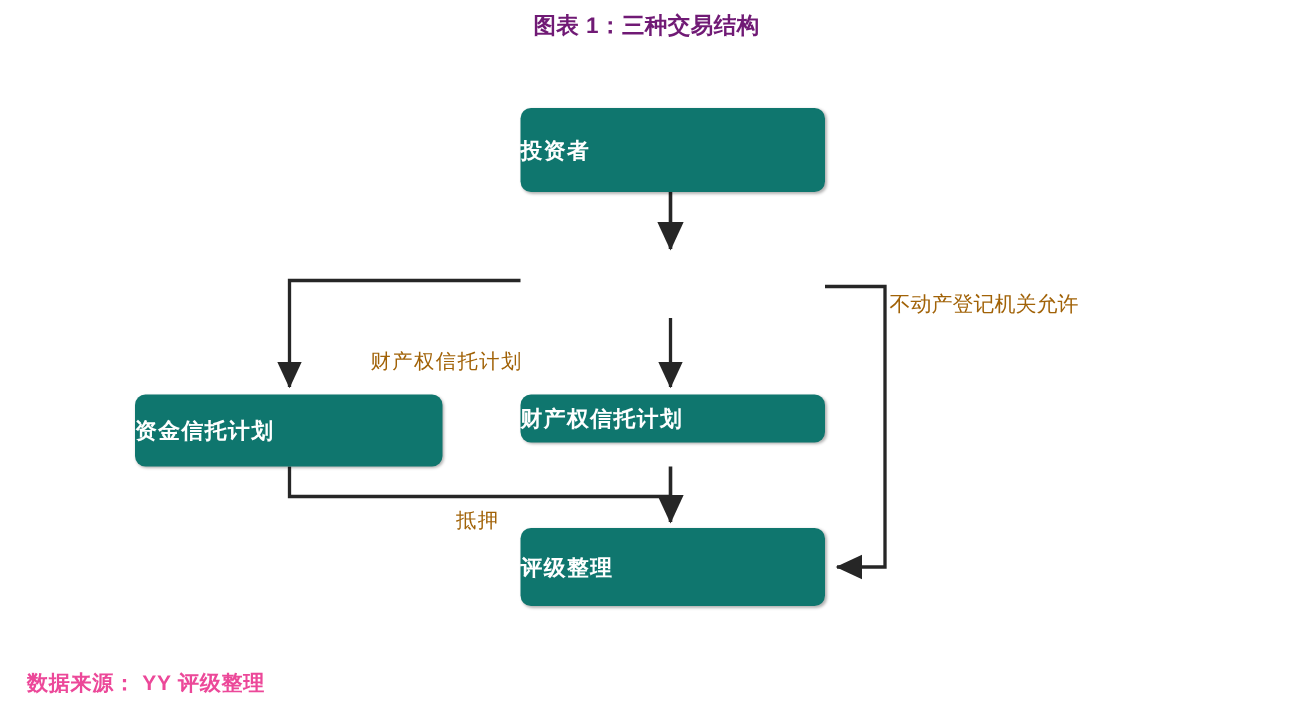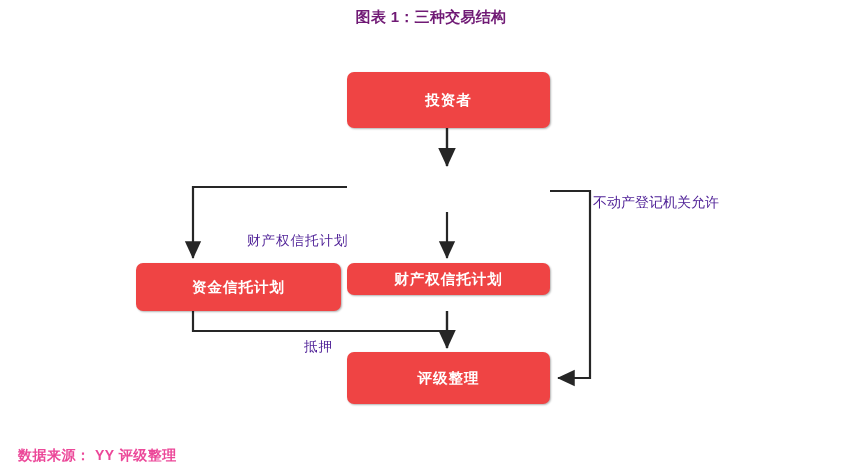--- a/index.html
+++ b/index.html
@@ -37,43 +37,42 @@
     width: 862px;
     height: 390px;
   }
   .diagram-canvas svg {
     position: absolute;
     left: 0;
     top: 0;
   }
   .node-box {
     position: absolute;
-    background: #ef4444;
+    background: #0f766e;
     border-radius: 7px;
     box-sizing: border-box;
     display: flex;
     align-items: center;
-    justify-content: center;
     color: #ffffff;
     font-size: 14.5px;
     font-weight: bold;
     letter-spacing: 1px;
     box-shadow: 1px 1px 2px rgba(0,0,0,0.30);
     z-index: 3;
   }
   .node-investor   { left: 347px; top: 32px;  width: 203px; height: 56px; }
   .node-abs-plan   { left: 347px; top: 130px; width: 203px; height: 42px; }
-  .node-fund-trust { left:  90px; top: 223px; width: 205px; height: 48px; margin-left: 46px; }
+  .node-fund-trust { left:  90px; top: 223px; width: 205px; height: 48px; }
   .node-prop-trust { left: 347px; top: 223px; width: 203px; height: 32px; }
   .node-underlying { left: 347px; top: 312px; width: 203px; height: 52px; }
 
   .edge-label {
     position: absolute;
     font-size: 13.5px;
-    color: #4c1d95;
+    color: #a16207;
     letter-spacing: 1px;
     white-space: nowrap;
     z-index: 2;
   }
   .label-trust-right { left: 247px; top: 192px; }
   .label-mortgage    { left: 304px; top: 298px; }
   .label-registry {
     left: 593px;
     top: 152px;
     width: 22px;

